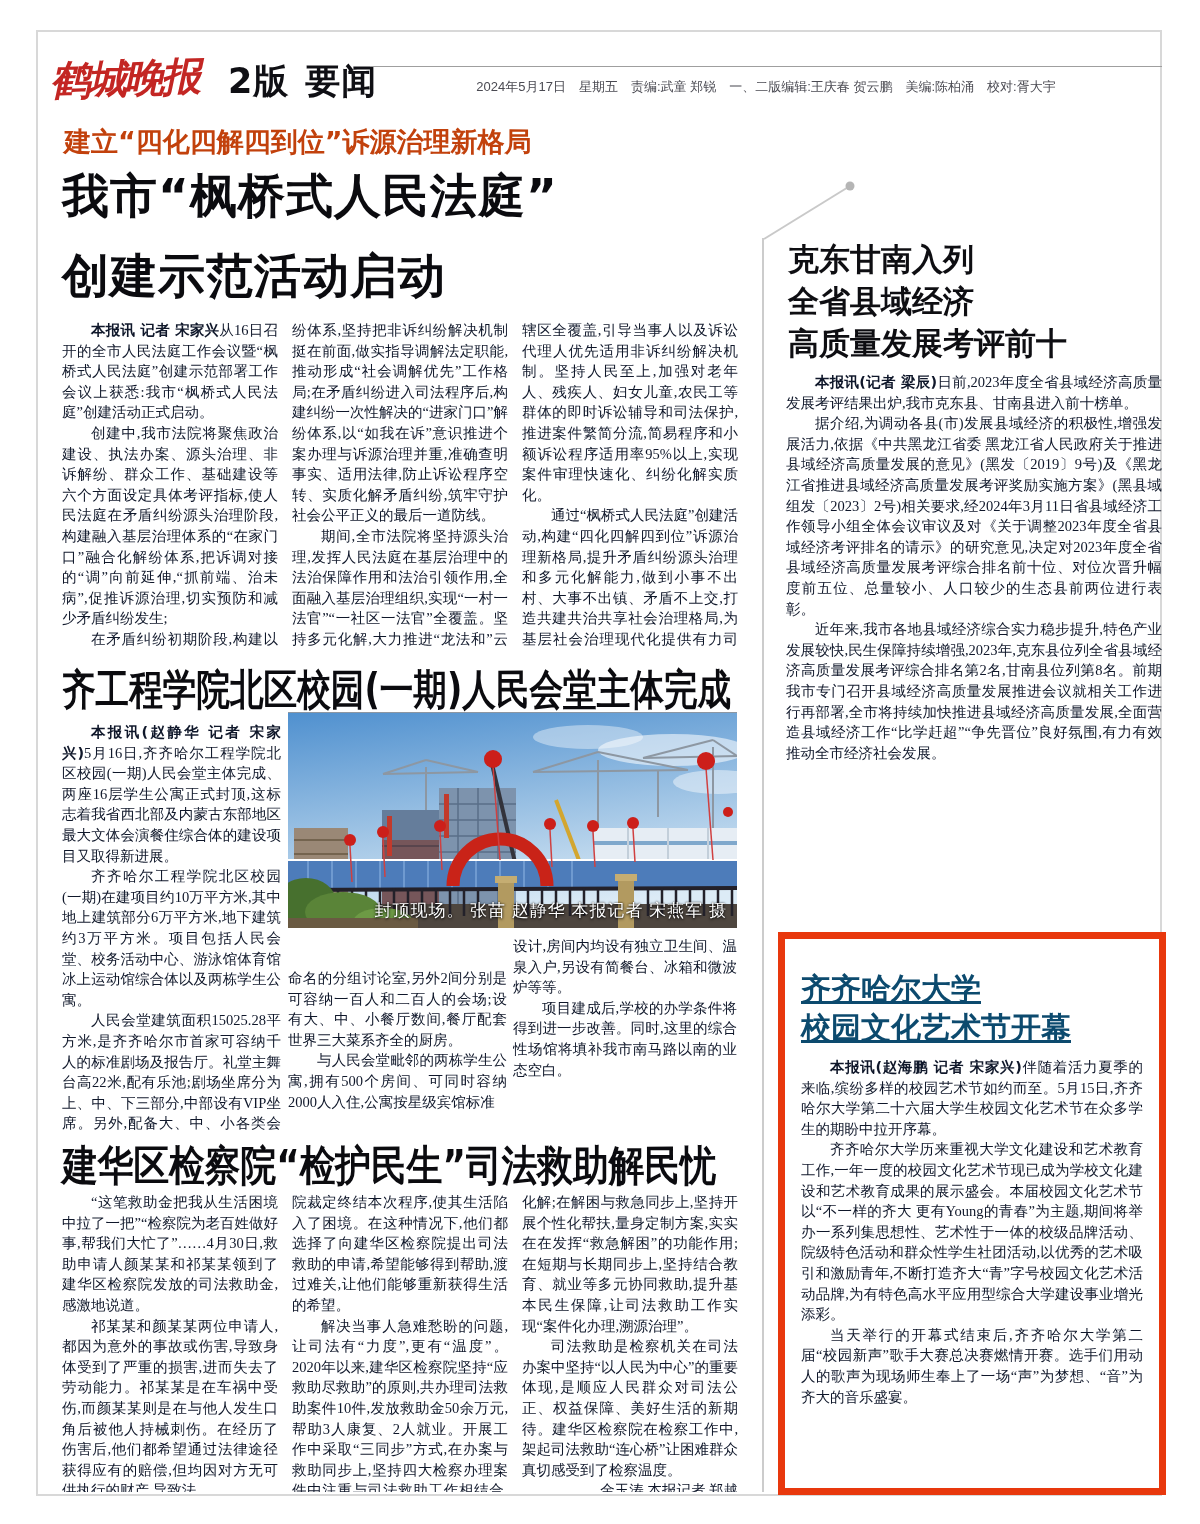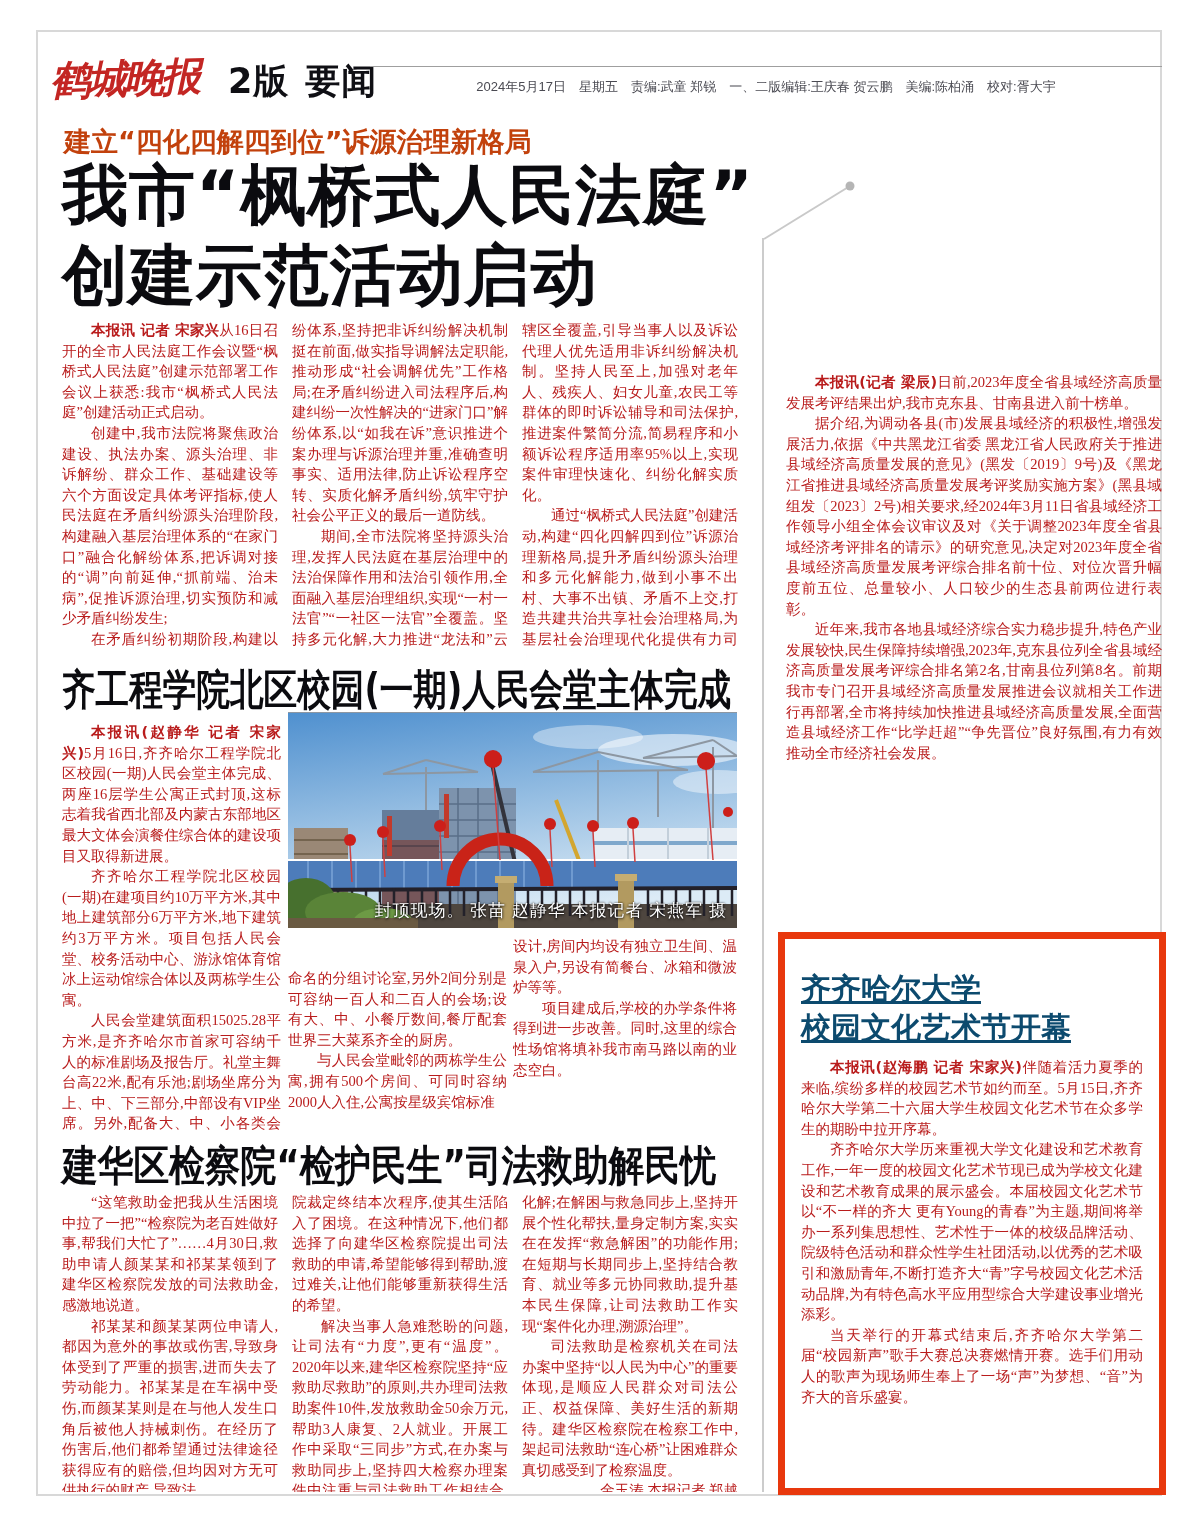--- a/index.html
+++ b/index.html
@@ -21,31 +21,31 @@
   }
   .edition-block { left:184px; top:58px; font-family:"DejaVu Sans", sans-serif;
     font-size:35px; font-weight:900; color:#0f0f14; letter-spacing:1px;margin-left:44px; }
   .edition-block .gap { display:inline-block; width:16px; }
   .header-rule { left:370px; top:66px; width:792px; height:1px; background:#9f9f9f; }
   .dateline { left:370px; top:78px; width:792px; text-align:center;
     font-size:13px; color:#4a4a52; }
   
   .bodytext {
     font-family:"Liberation Serif", serif; font-size:14.5px; line-height:20.6px;
-    color:#b91c1c; text-align:justify; overflow:hidden;
+    color:#0f172a; text-align:justify; overflow:hidden;
   }
   .bodytext p { margin:0; text-indent:2em; }
   .bodytext p.cont { text-indent:0; }
   .bodytext b { font-family:"DejaVu Sans", sans-serif; font-weight:700; }
   .byline { text-align:right; text-indent:0 !important; }
   
   .kicker { left:64px; top:124px; font-family:"DejaVu Sans", sans-serif;
     font-size:27px; font-weight:800; color:#c2410c; }
   .lead-headline { left:62px; top:156px; font-family:"DejaVu Sans", sans-serif;
-    font-size:66px; line-height:80px; font-weight:900; color:#0b0b0f; letter-spacing:1px; }
+    font-size:47px; line-height:80px; font-weight:900; color:#0b0b0f; letter-spacing:1px; }
   .lead-body { left:62px; top:320px; width:676px; height:328px; display:flex; gap:14px; }
   .lead-body .colx { flex:1; }
   
   .rank-headline { left:788px; top:238px; font-family:"DejaVu Sans", sans-serif;
     font-size:31px; line-height:42px; font-weight:900; color:#0e0e12; }
   .rank-body { left:786px; top:372px; width:376px; height:550px; }
   
   .college-headline, .aid-headline {
     font-family:"DejaVu Sans", sans-serif; font-weight:900; color:#0b0b0f;
     white-space:nowrap; transform-origin:0 0;
@@ -108,20 +108,25 @@
     <div class="colx bodytext">
       <p class="cont">纷体系,坚持把非诉纠纷解决机制挺在前面,做实指导调解法定职能,推动形成“社会调解优先”工作格局;在矛盾纠纷进入司法程序后,构建纠纷一次性解决的“进家门口”解纷体系,以“如我在诉”意识推进个案办理与诉源治理并重,准确查明事实、适用法律,防止诉讼程序空转、实质化解矛盾纠纷,筑牢守护社会公平正义的最后一道防线。</p>
       <p>期间,全市法院将坚持源头治理,发挥人民法庭在基层治理中的法治保障作用和法治引领作用,全面融入基层治理组织,实现“一村一法官”“一社区一法官”全覆盖。坚持多元化解,大力推进“龙法和”云法庭在人民法庭各</p>
     </div>
     <div class="colx bodytext">
       <p class="cont">辖区全覆盖,引导当事人以及诉讼代理人优先适用非诉纠纷解决机制。坚持人民至上,加强对老年人、残疾人、妇女儿童,农民工等群体的即时诉讼辅导和司法保护,推进案件繁简分流,简易程序和小额诉讼程序适用率95%以上,实现案件审理快速化、纠纷化解实质化。</p>
       <p>通过“枫桥式人民法庭”创建活动,构建“四化四解四到位”诉源治理新格局,提升矛盾纠纷源头治理和多元化解能力,做到小事不出村、大事不出镇、矛盾不上交,打造共建共治共享社会治理格局,为基层社会治理现代化提供有力司法服务和保障。</p>
     </div>
   </div>
 
+  <div class="abs rank-headline">
+    <div>克东甘南入列</div>
+    <div>全省县域经济</div>
+    <div>高质量发展考评前十</div>
+  </div>
   <div class="abs rank-body bodytext">
     <p><b>本报讯(记者 梁辰)</b><span>日前,2023年度全省县域经济高质量发展考评结果出炉,我市克东县、甘南县进入前十榜单。</span></p>
     <p>据介绍,为调动各县(市)发展县域经济的积极性,增强发展活力,依据《中共黑龙江省委 黑龙江省人民政府关于推进县域经济高质量发展的意见》(黑发〔2019〕9号)及《黑龙江省推进县域经济高质量发展考评奖励实施方案》(黑县域组发〔2023〕2号)相关要求,经2024年3月11日省县域经济工作领导小组全体会议审议及对《关于调整2023年度全省县域经济考评排名的请示》的研究意见,决定对2023年度全省县域经济高质量发展考评综合排名前十位、对位次晋升幅度前五位、总量较小、人口较少的生态县前两位进行表彰。</p>
     <p>近年来,我市各地县域经济综合实力稳步提升,特色产业发展较快,民生保障持续增强,2023年,克东县位列全省县域经济高质量发展考评综合排名第2名,甘南县位列第8名。前期我市专门召开县域经济高质量发展推进会议就相关工作进行再部署,全市将持续加快推进县域经济高质量发展,全面营造县域经济工作“比学赶超”“争先晋位”良好氛围,有力有效推动全市经济社会发展。</p>
   </div>
 
   <div class="abs college-headline">齐工程学院北区校园(一期)人民会堂主体完成</div>
   <div class="abs college-col1 bodytext">
     <p><b>本报讯(赵静华 记者 宋家兴)</b><span>5月16日,齐齐哈尔工程学院北区校园(一期)人民会堂主体完成、两座16层学生公寓正式封顶,这标志着我省西北部及内蒙古东部地区最大文体会演餐住综合体的建设项目又取得新进展。</span></p>
     <p>齐齐哈尔工程学院北区校园(一期)在建项目约10万平方米,其中地上建筑部分6万平方米,地下建筑约3万平方米。项目包括人民会堂、校务活动中心、游泳馆体育馆冰上运动馆综合体以及两栋学生公寓。</p>

